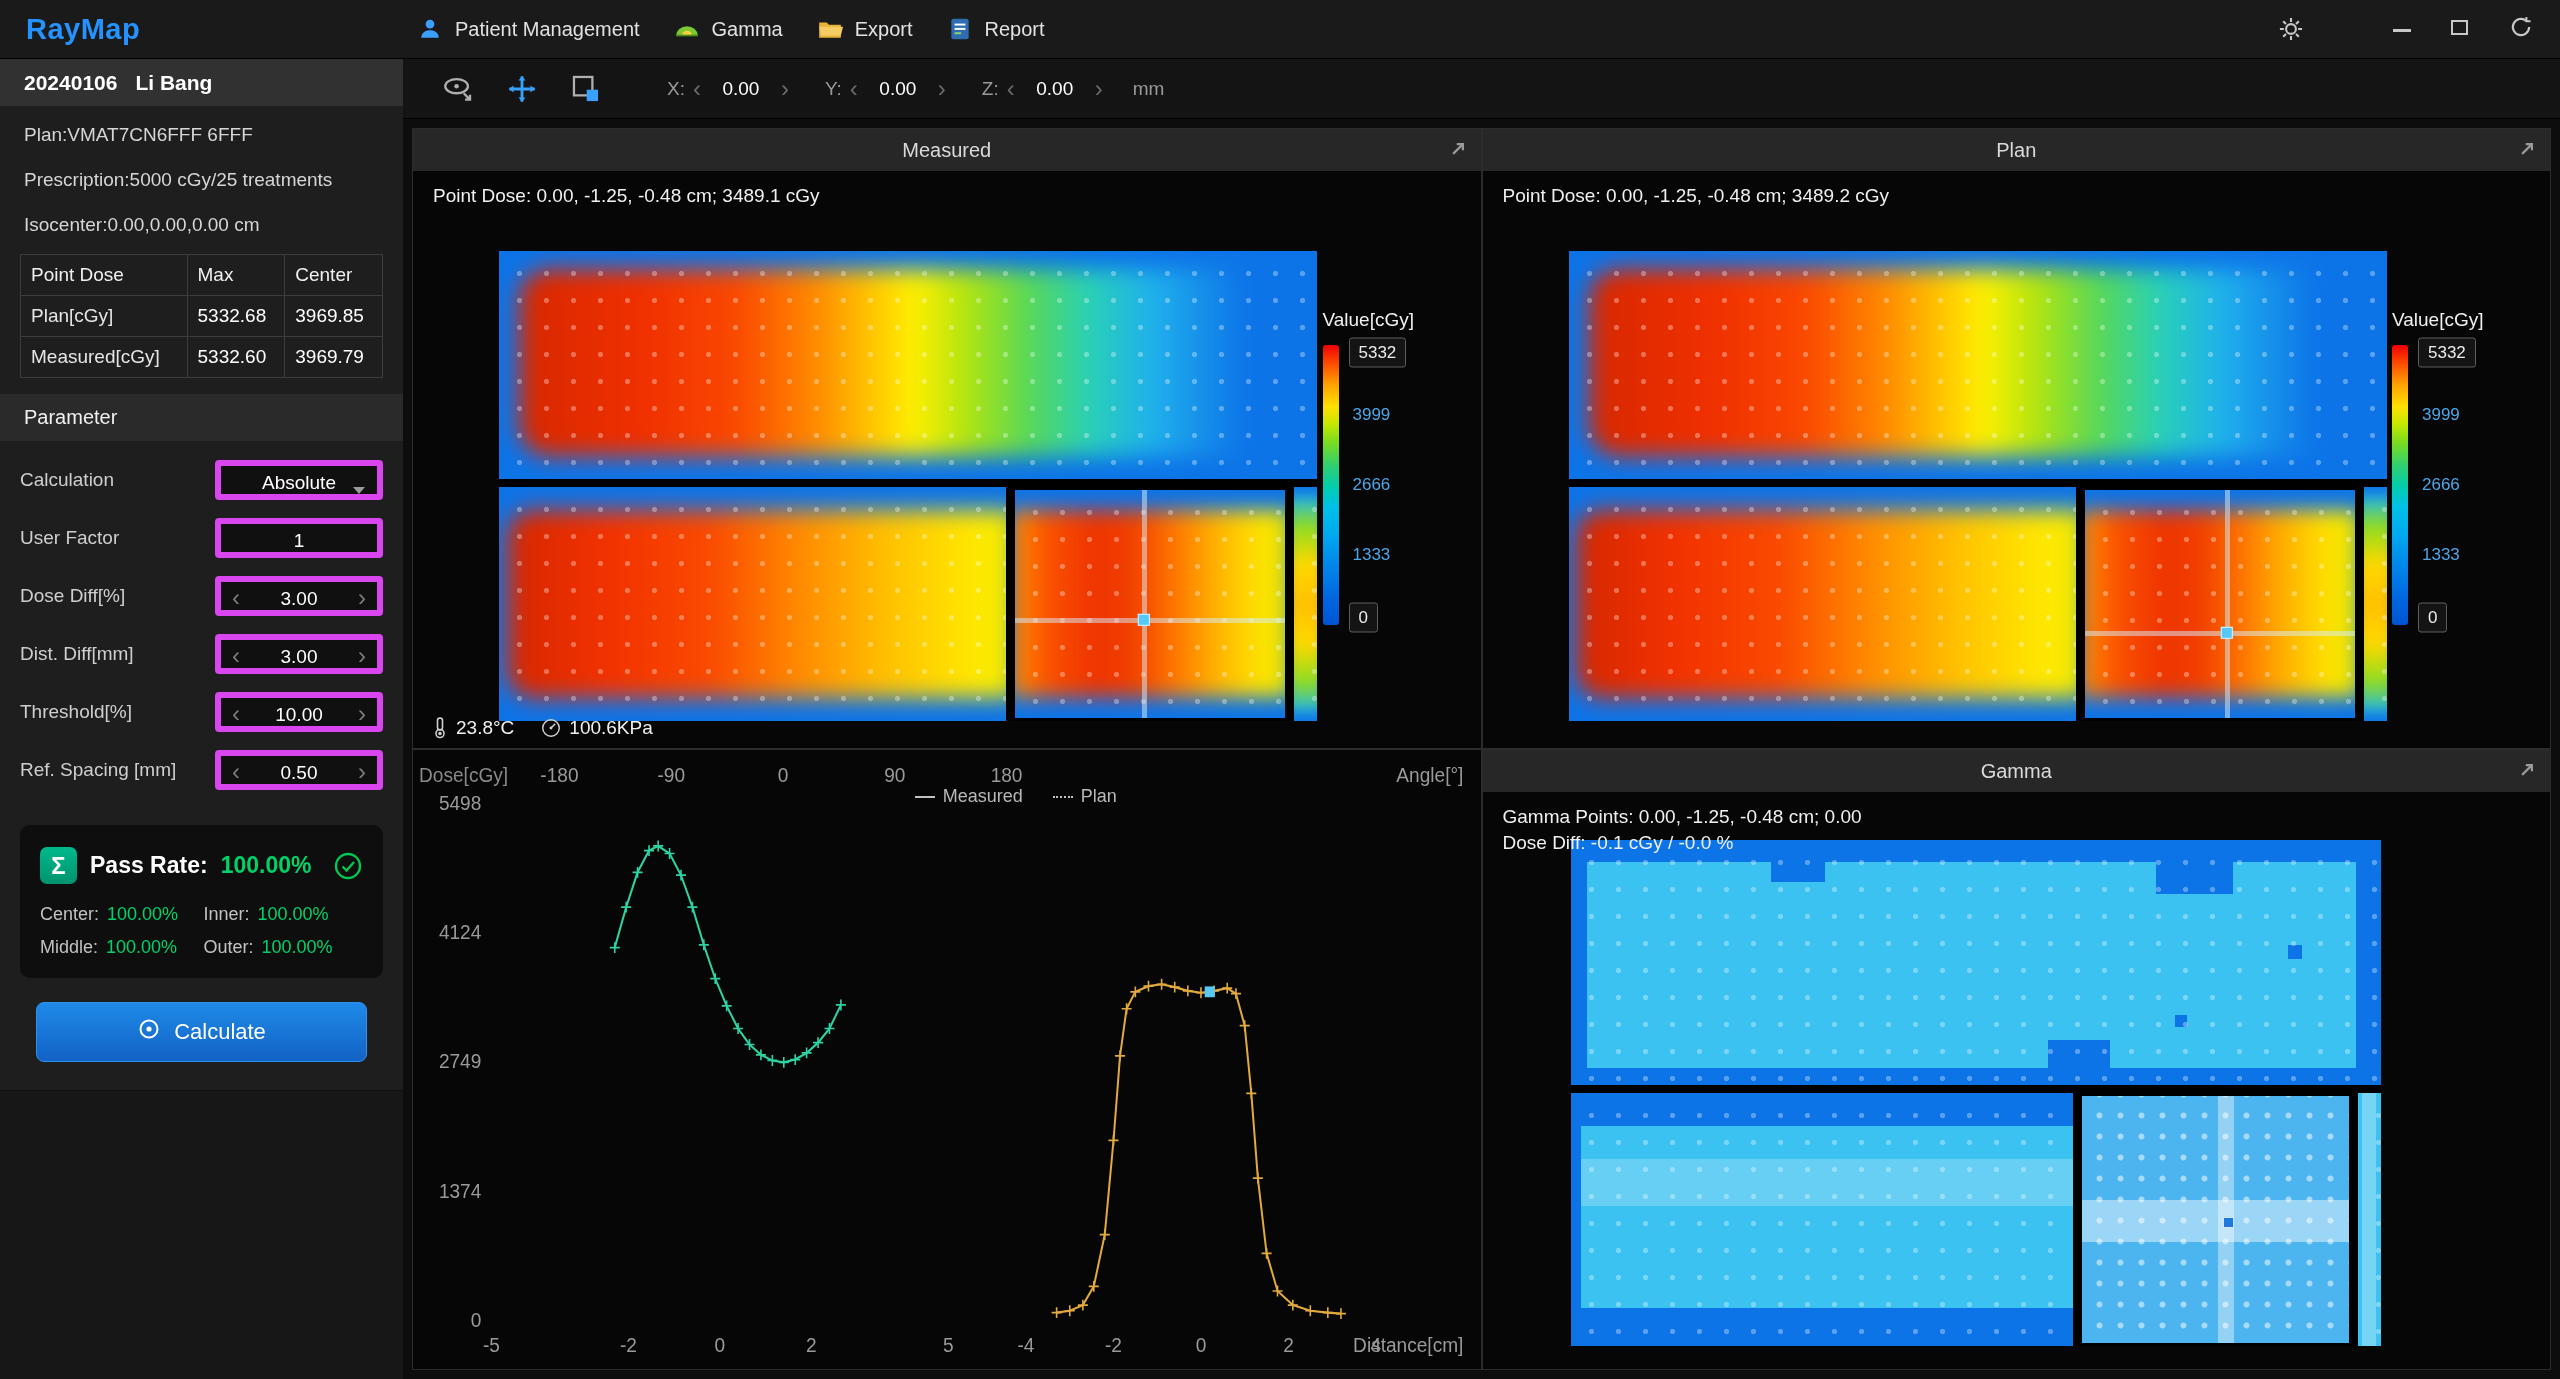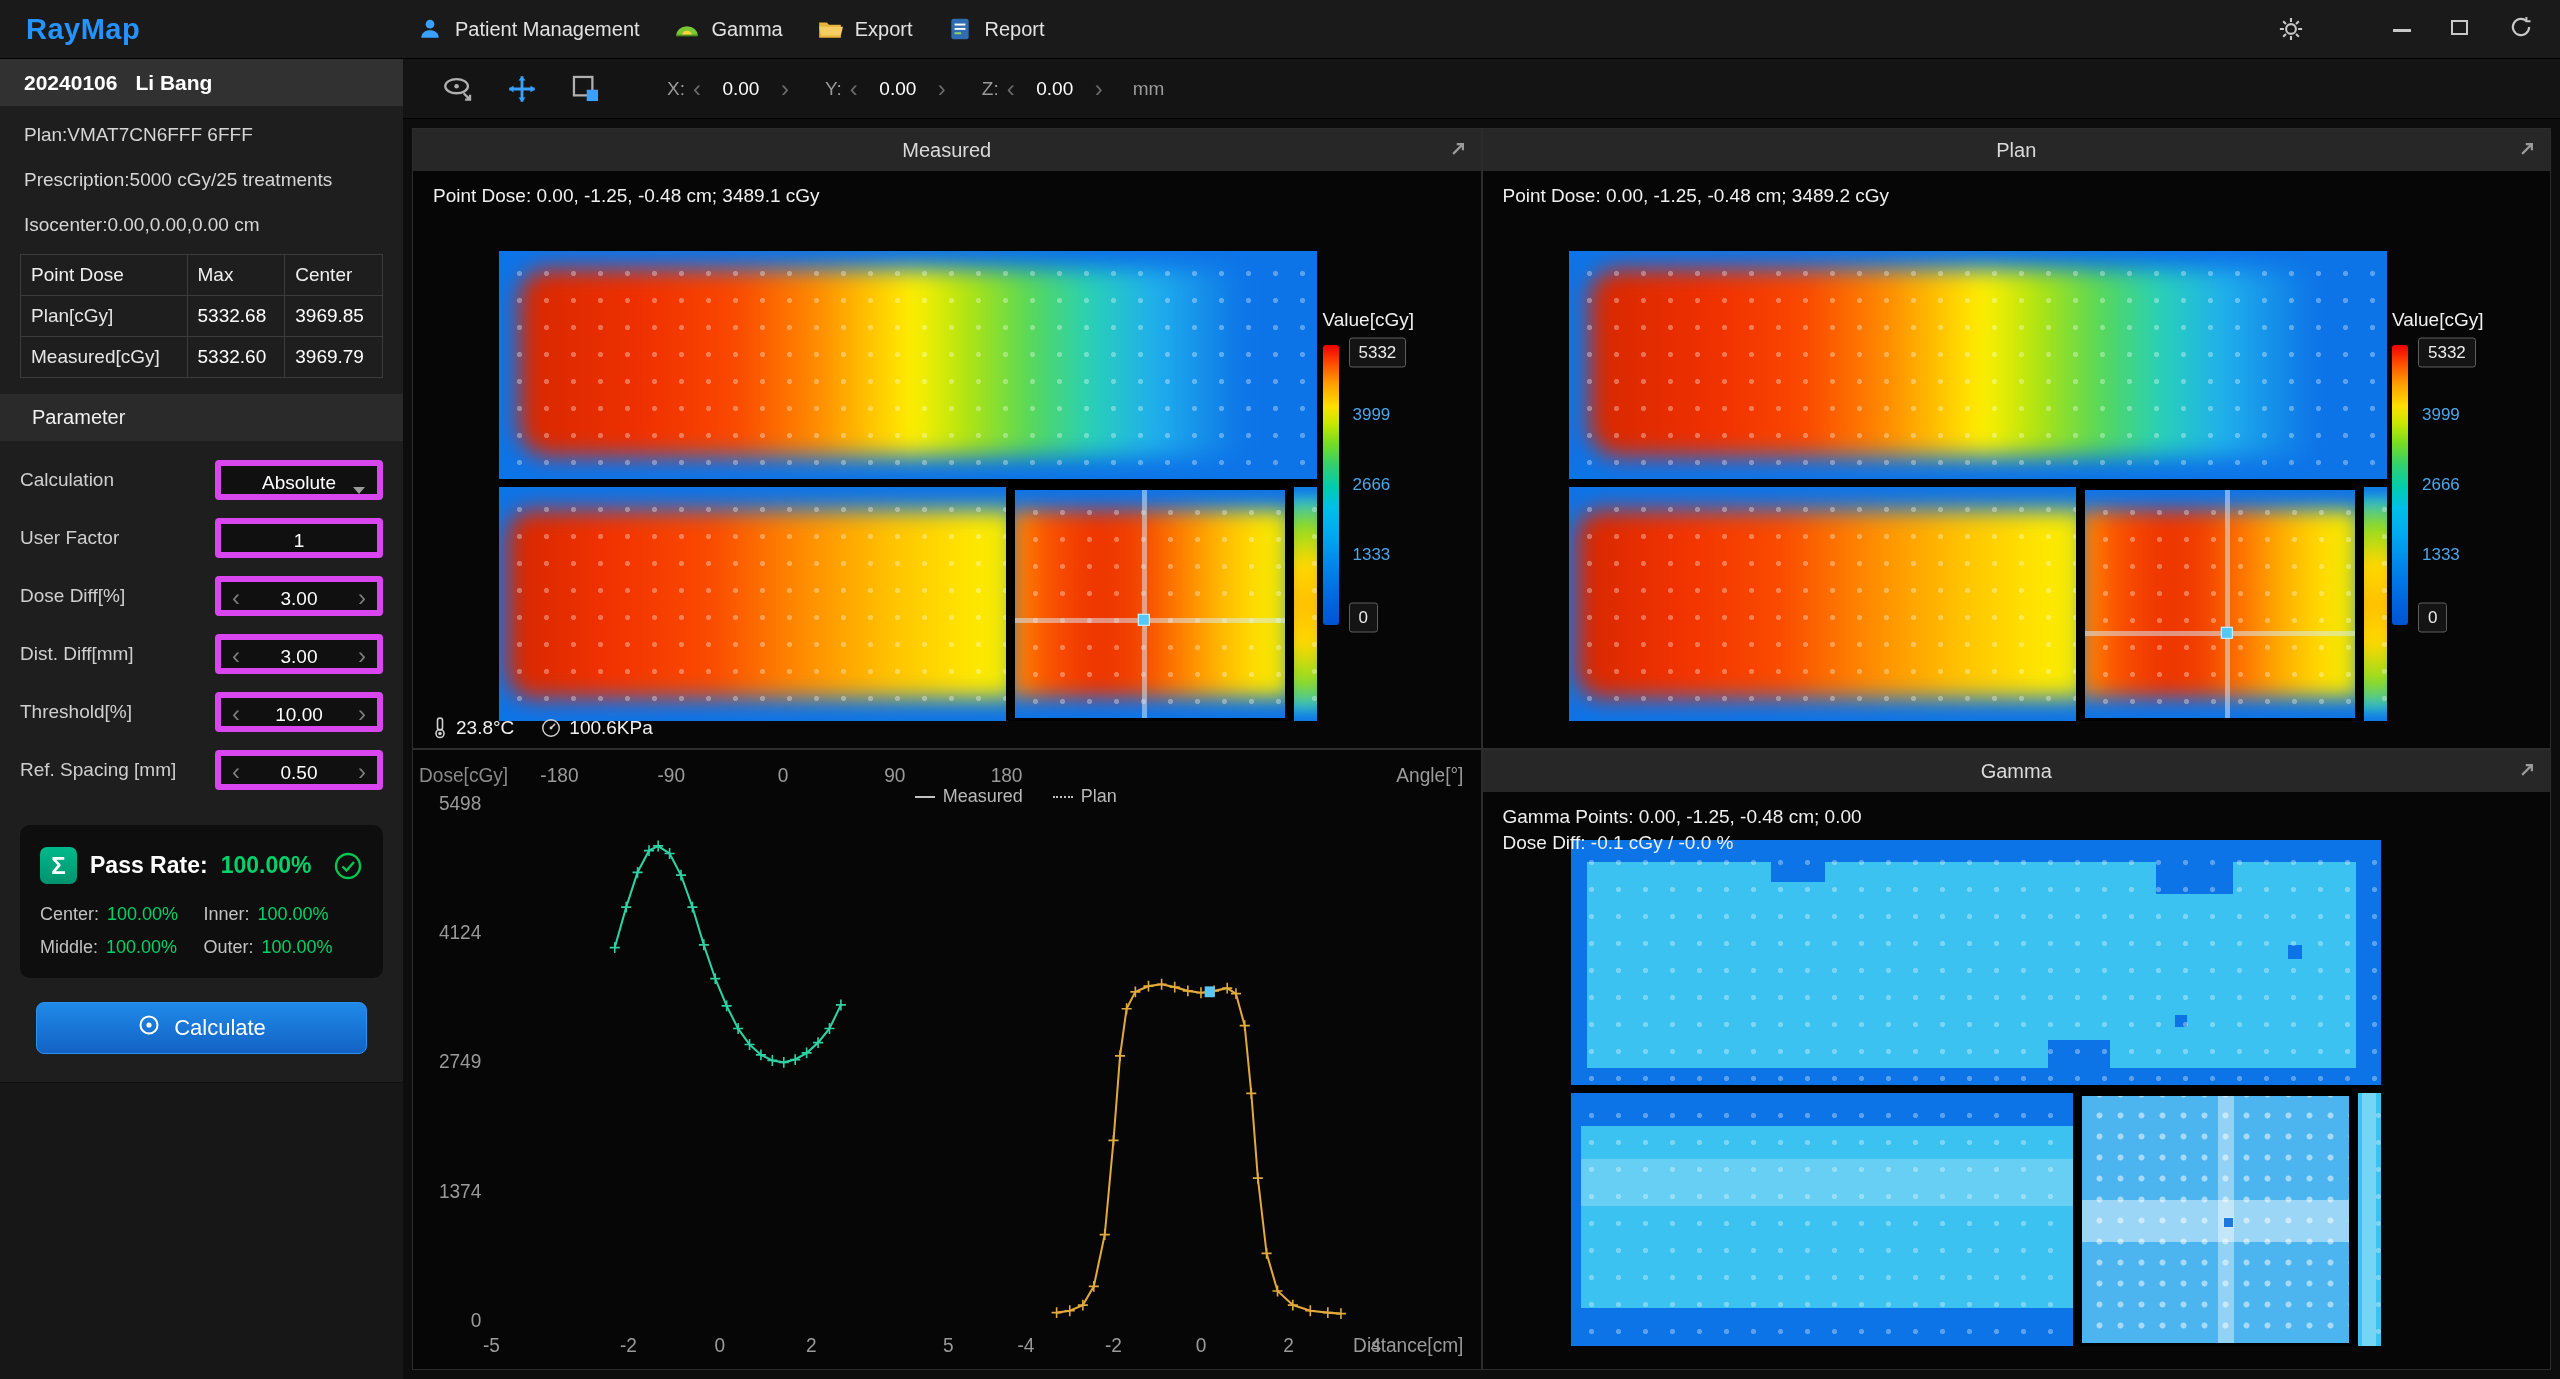--- a/index.html
+++ b/index.html
@@ -19,39 +19,39 @@
 
   
   .body-row{flex:1;display:flex;min-height:0}
   .sidebar{width:403px;flex:0 0 403px;background:#1e1e1e;display:flex;flex-direction:column}
   .patient-band{height:47px;background:#313131;display:flex;align-items:center;gap:18px;padding:0 24px;font-weight:bold;font-size:21px;color:#fff}
   .plan-info{padding:18px 24px 6px;display:flex;flex-direction:column;gap:23px;font-size:19px;color:#d6d6d6}
   .dose-table{margin:12px 20px 0;border-collapse:collapse;width:363px;font-size:19px}
   .dose-table th,.dose-table td{border:1px solid #3c3c3c;height:41px;padding:0 10px;text-align:left;font-weight:normal;color:#e6e6e6}
   .dose-table th{color:#f0f0f0}
   .dose-table td.num{color:#fff}
-  .param-band{height:47px;background:#2a2a2a;display:flex;align-items:center;padding:0 32px;font-size:20px;color:#f0f0f0;margin-top:16px}
+  .param-band{height:47px;background:#2a2a2a;display:flex;align-items:center;padding:0 24px;font-size:20px;color:#f0f0f0;margin-top:16px}
   .fields{padding:10px 20px 0;display:flex;flex-direction:column}
   .field{height:58px;display:flex;align-items:center;justify-content:space-between;font-size:19px;color:#cfcfcf}
   .control{width:168px;height:40px;background:#101010;border:6px solid #d946ef;border-radius:4px;display:flex;align-items:flex-end;justify-content:center;color:#fff;position:relative;font-size:19px;cursor:pointer}
   .caret{position:absolute;right:12px;width:0;height:0;border-left:6px solid transparent;border-right:6px solid transparent;border-top:7px solid #9a9a9a}
   .step-left{position:absolute;left:11px;color:#7d7d7d;font-size:24px;line-height:1;cursor:pointer}
   .step-right{position:absolute;right:11px;color:#7d7d7d;font-size:24px;line-height:1;cursor:pointer}
 
   .pass-card{margin:26px 20px 0;background:#0e0e0e;border-radius:10px;padding:22px 20px 20px}
   .pass-top{display:flex;align-items:center;gap:13px}
   .sigma{width:37px;height:37px;border-radius:7px;background:linear-gradient(180deg,#00b98c,#00936e);color:#fff;font-size:24px;font-weight:bold;display:flex;align-items:center;justify-content:center}
   .pass-label{font-size:23px;font-weight:bold;color:#fff}
   .pass-value{font-size:23px;font-weight:bold;color:#00d26a}
   .pass-check{margin-left:auto;display:inline-flex}
   .pass-stats{margin-top:20px;display:grid;grid-template-columns:1fr 1fr;gap:12px 4px;font-size:18px}
   .stat{display:flex;gap:8px}
   .stat .sl{color:#c2c2c2}
   .stat .sv{color:#00d26a}
-  .calc-btn{margin:24px 36px 0;height:52px;border-radius:8px;border:1px solid #2a92f0;background:linear-gradient(180deg,#1f8ae8,#1262c4);color:#fff;font-size:22px;display:flex;align-items:center;justify-content:center;gap:13px;cursor:pointer;font-family:"Liberation Sans",sans-serif}
+  .calc-btn{margin:24px 36px 0;height:60px;border-radius:8px;border:1px solid #2a92f0;background:linear-gradient(180deg,#1f8ae8,#1262c4);color:#fff;font-size:22px;display:flex;align-items:center;justify-content:center;gap:13px;cursor:pointer;font-family:"Liberation Sans",sans-serif}
   .sidebar-fill{flex:1;background:#171717;margin-top:28px;border-top:1px solid #101010}
 
   
   .content{flex:1;display:flex;flex-direction:column;min-width:0;background:#0d0d0d}
   .subtoolbar{flex:0 0 60px;background:#141414;border-bottom:1px solid #000;display:flex;align-items:center;padding-left:36px}
   .tool{display:inline-flex;width:38px;height:38px;margin-right:26px;cursor:pointer;align-items:center;justify-content:center}
   .coord{display:flex;align-items:center;gap:8px;margin-left:36px}
   .coord .axis{color:#9a9a9a;font-size:19px}
   .coord .chev{color:#6b6b6b;font-size:24px;cursor:pointer;line-height:1}
   .coord .val{color:#fff;font-size:19px;width:64px;text-align:center}

